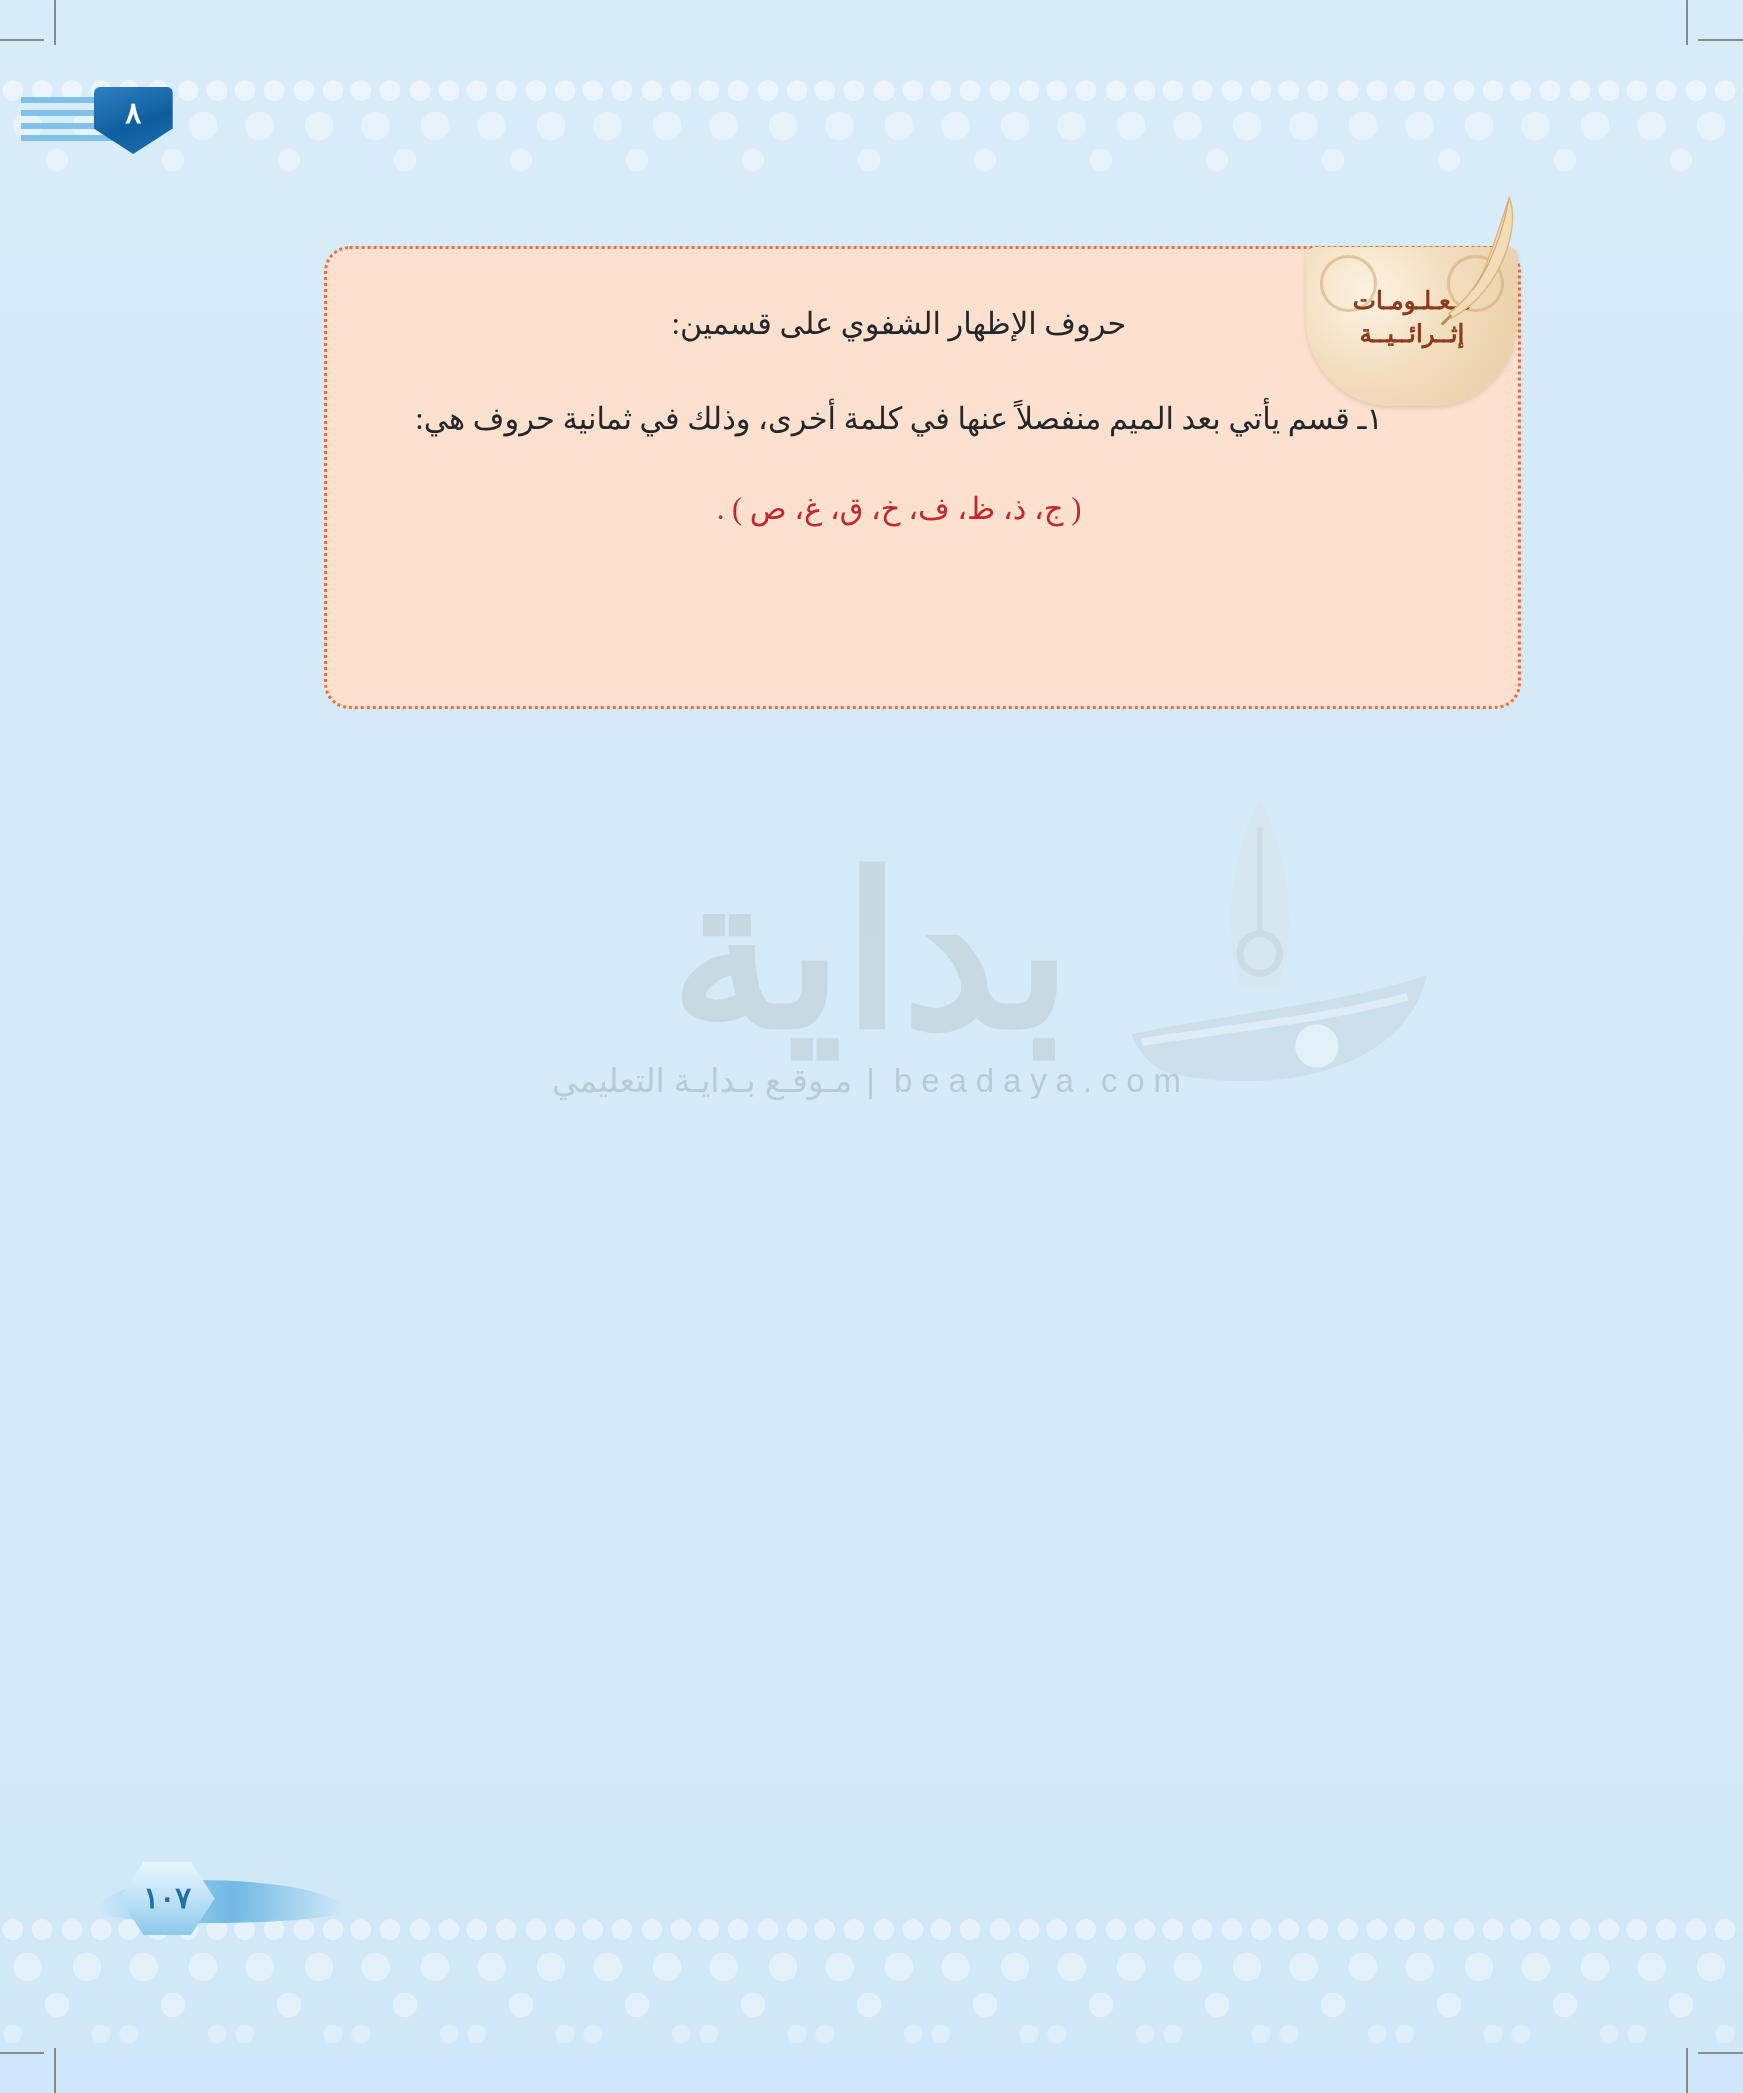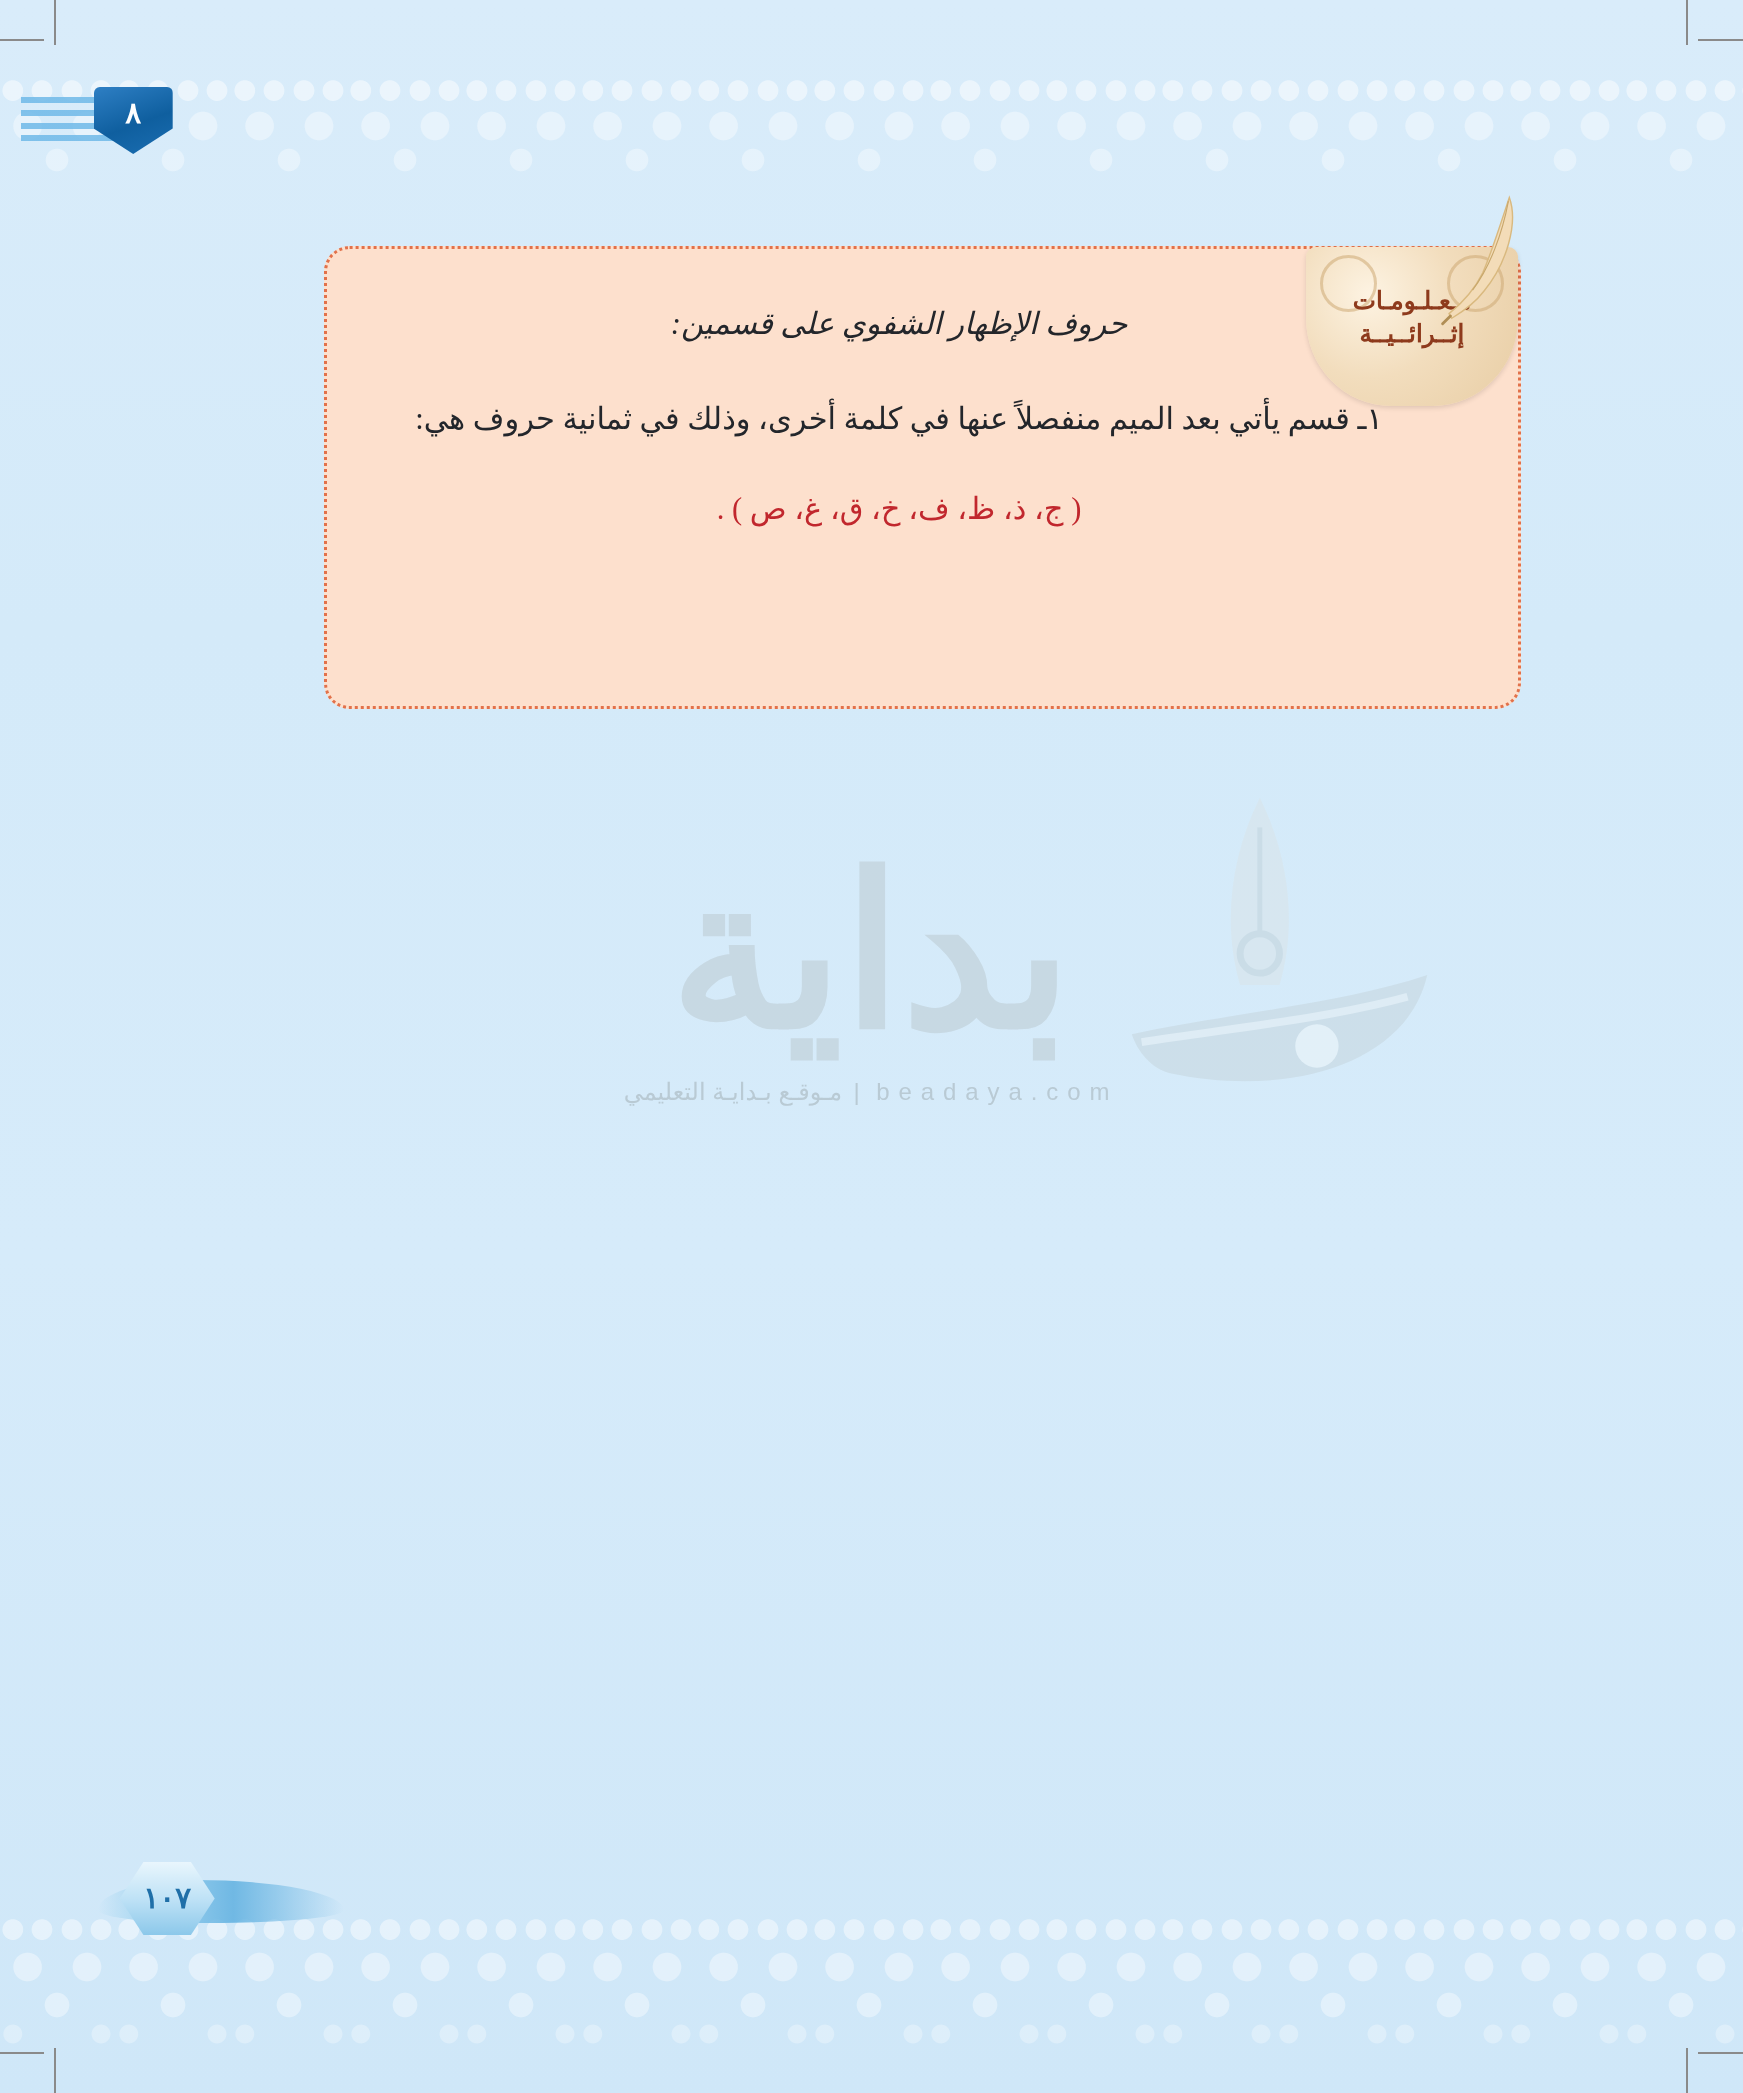--- a/index.html
+++ b/index.html
@@ -121,21 +121,20 @@
     color: #23262b;
     line-height: 1.85;
     text-align: justify;
     text-align-last: center;
     direction: rtl;
   }
   .info-box p.intro {
     text-align: right;
     text-align-last: center;
     margin-bottom: 39px;
-    font-style: italic;
   }
   .info-box p.letters-line {
     text-align: right;
     text-align-last: center;
   }
   .info-box .letters {
     color: #c1272d;
   }
   .info-box p:last-child { margin-bottom: 0; }
 
@@ -203,23 +202,23 @@
     font-family: "Liberation Sans", sans-serif;
     font-size: 212px;
     font-weight: bold;
     color: #c3d3dc;
     opacity: 0.75;
     line-height: 1;
     letter-spacing: 3.9px;
     direction: rtl;
   }
   .watermark .wm-sub {
-    margin-top: 19px;
+    margin-top: 2px;
     font-family: "Liberation Sans", sans-serif;
-    font-size: 24px;
+    font-size: 33px;
     color: #b9cad4;
     letter-spacing: 4.9px;
     direction: rtl;
   }
   .watermark .wm-sub .latin { letter-spacing: 8.9px; }
   .watermark .wm-pen {
     position: absolute;
     top: -59px;
     left: 1113px;
     width: 335px;

